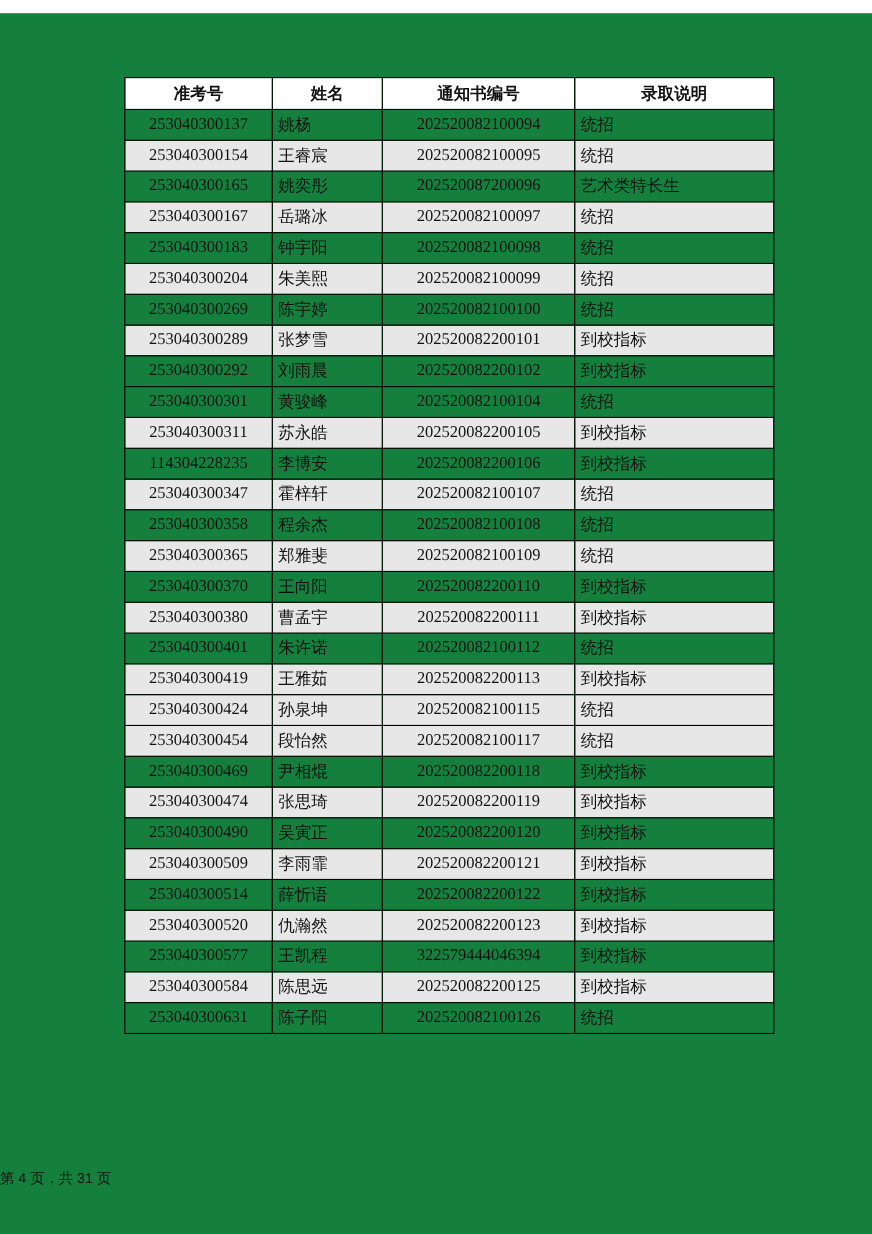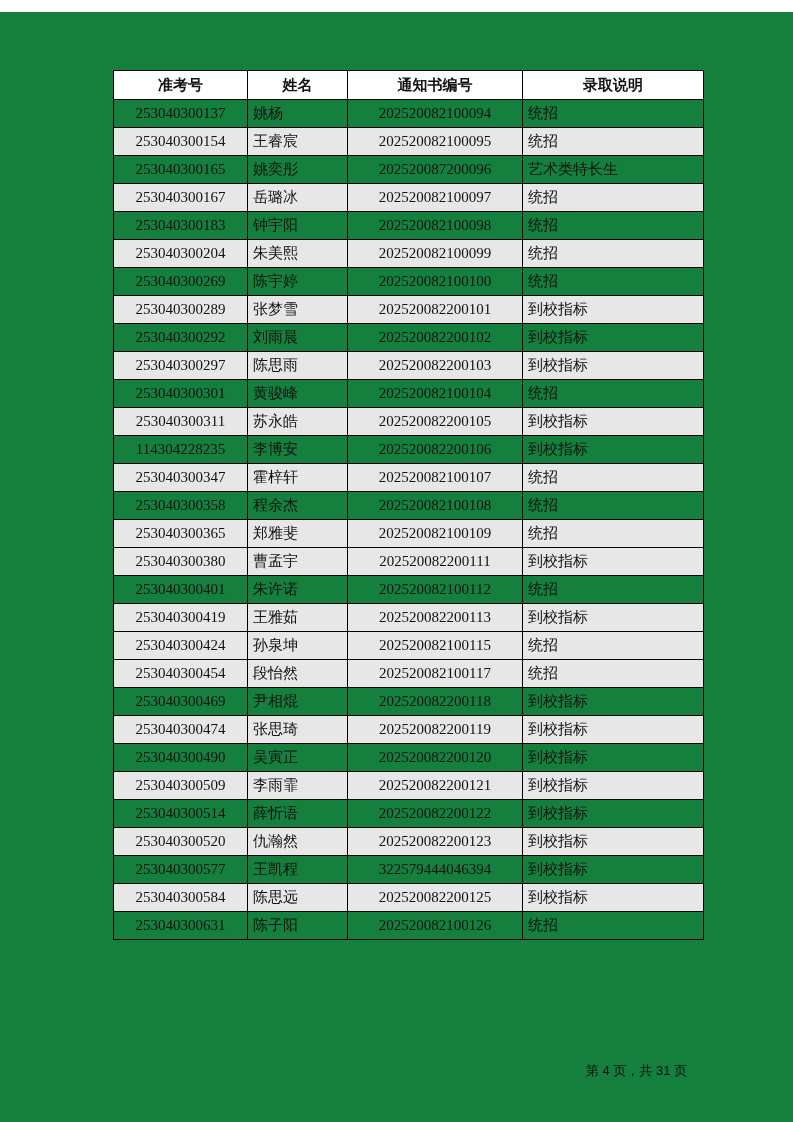--- a/index.html
+++ b/index.html
@@ -55,21 +55,21 @@
     padding-left: 5px;
   }
   table.admission-table tr.alt td {
     background: #e7e7e7;
   }
   .page-footer {
     position: absolute;
     left: 0;
     top: 1050px;
     width: 687px;
-    text-align: right;
+    text-align: left;
     font-family: "Liberation Sans", "DejaVu Sans", sans-serif;
     font-size: 13px;
     color: #111111;
   }
 </style>
 </head>
 <body>
 
 <div class="page">
 
@@ -136,26 +136,20 @@
           <td>张梦雪</td>
           <td>202520082200101</td>
           <td>到校指标</td>
         </tr>
         <tr>
           <td>253040300292</td>
           <td>刘雨晨</td>
           <td>202520082200102</td>
           <td>到校指标</td>
         </tr>
-        <tr class="alt">
-          <td>253040300297</td>
-          <td>陈思雨</td>
-          <td>202520082200103</td>
-          <td>到校指标</td>
-        </tr>
         <tr>
           <td>253040300301</td>
           <td>黄骏峰</td>
           <td>202520082100104</td>
           <td>统招</td>
         </tr>
         <tr class="alt">
           <td>253040300311</td>
           <td>苏永皓</td>
           <td>202520082200105</td>
@@ -178,20 +172,26 @@
           <td>程余杰</td>
           <td>202520082100108</td>
           <td>统招</td>
         </tr>
         <tr class="alt">
           <td>253040300365</td>
           <td>郑雅斐</td>
           <td>202520082100109</td>
           <td>统招</td>
         </tr>
+        <tr>
+          <td>253040300370</td>
+          <td>王向阳</td>
+          <td>202520082200110</td>
+          <td>到校指标</td>
+        </tr>
         <tr class="alt">
           <td>253040300380</td>
           <td>曹孟宇</td>
           <td>202520082200111</td>
           <td>到校指标</td>
         </tr>
         <tr>
           <td>253040300401</td>
           <td>朱许诺</td>
           <td>202520082100112</td>

